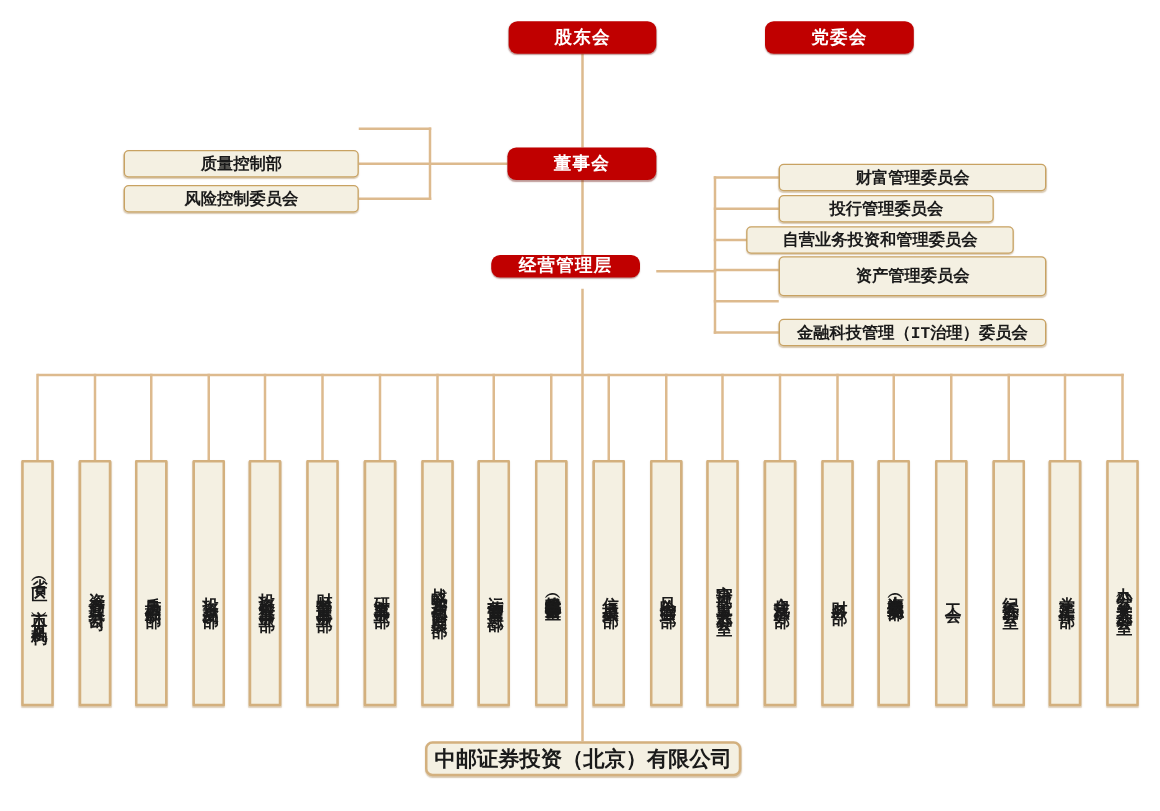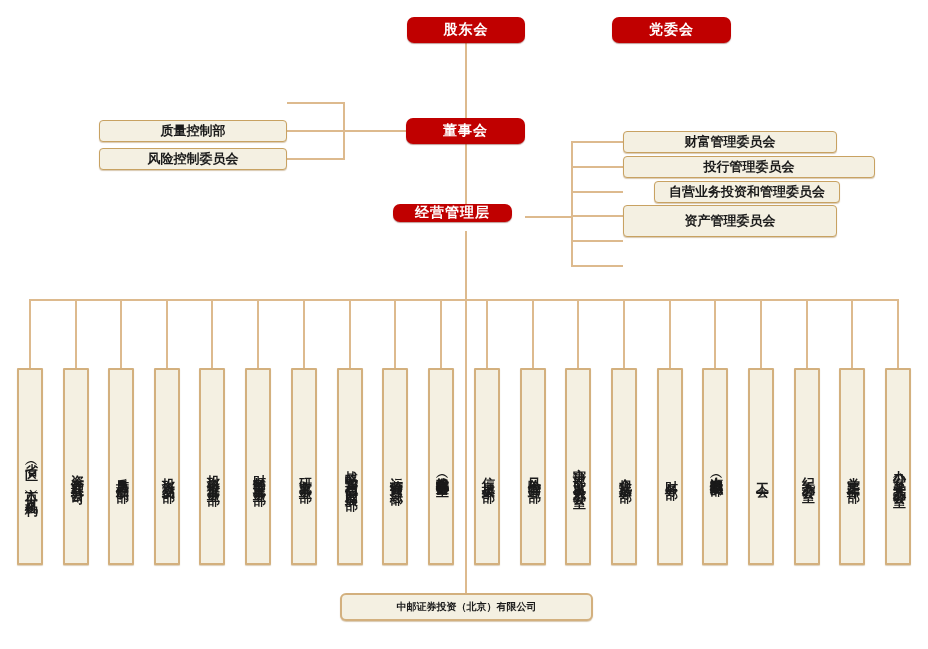--- a/index.html
+++ b/index.html
@@ -37,21 +37,21 @@
     writing-mode:vertical-rl; text-orientation:upright;
     line-height:22px; font-size:13px; font-weight:bold; letter-spacing:3px;
     padding-top:16px; color:var(--text); box-shadow:0 1px 1px rgba(160,120,60,.35);
     overflow:hidden;
   }
   .dept-box.long{letter-spacing:0.5px; padding-top:7px;}
   .subsidiary{
     position:absolute; left:340px; top:593px; width:253px; height:28px;
     background:var(--box_fill); border:2px solid var(--dept_border); border-radius:6px;
     box-sizing:border-box; display:flex; align-items:center; justify-content:center;
-    font-size:10px; font-weight:bold; color:var(--text); white-space:nowrap;
+    font-size:17px; font-weight:bold; color:var(--text); white-space:nowrap;
     box-shadow:0 1px 1px rgba(160,120,60,.4);
   }
 </style>
 </head>
 <body>
 
 <div class="canvas">
 
   <div class="line v" style="left:465px;top:43px;height:75px"></div>
   <div class="line v" style="left:465px;top:144px;height:60px"></div>
@@ -75,23 +75,24 @@
 
   <div class="red-node" style="left:407px;top:17px;width:118px;height:26px">股东会</div>
   <div class="red-node" style="left:406px;top:118px;width:119px;height:26px">董事会</div>
   <div class="red-node" style="left:612px;top:17px;width:119px;height:26px">党委会</div>
   <div class="red-node" style="left:393px;top:204px;width:119px;height:18px">经营管理层</div>
 
   <div class="cream" style="left:99px;top:120px;width:188px;height:22px">质量控制部</div>
   <div class="cream" style="left:623px;top:131px;width:214px;height:22px">财富管理委员会</div>
 
   <div class="cream" style="left:99px;top:148px;width:188px;height:22px">风险控制委员会</div>
-  <div class="cream" style="left:623px;top:156px;width:252px;height:22px">投行管理委员会</div>
-  <div class="cream" style="left:654px;top:181px;width:186px;height:22px">自营业务投资和管理委员会</div>
+  <div class="cream" style="left:623px;top:156px;width:172px;height:22px">投行管理委员会</div>
+  <div class="cream" style="left:597px;top:181px;width:214px;height:22px">自营业务投资和管理委员会</div>
   <div class="cream" style="left:623px;top:205px;width:214px;height:32px">资产管理委员会</div>
+  <div class="cream" style="left:623px;top:255px;width:214px;height:22px">金融科技管理（IT治理）委员会</div>
 
   <div class="dept" style="left:17px">
       <div class="stub"></div>
       <div class="dept-box">省（区　市）分支机构</div>
     </div>
   <div class="dept" style="left:63px">
       <div class="stub"></div>
       <div class="dept-box">资产管理分公司</div>
     </div>
   <div class="dept" style="left:108px">

